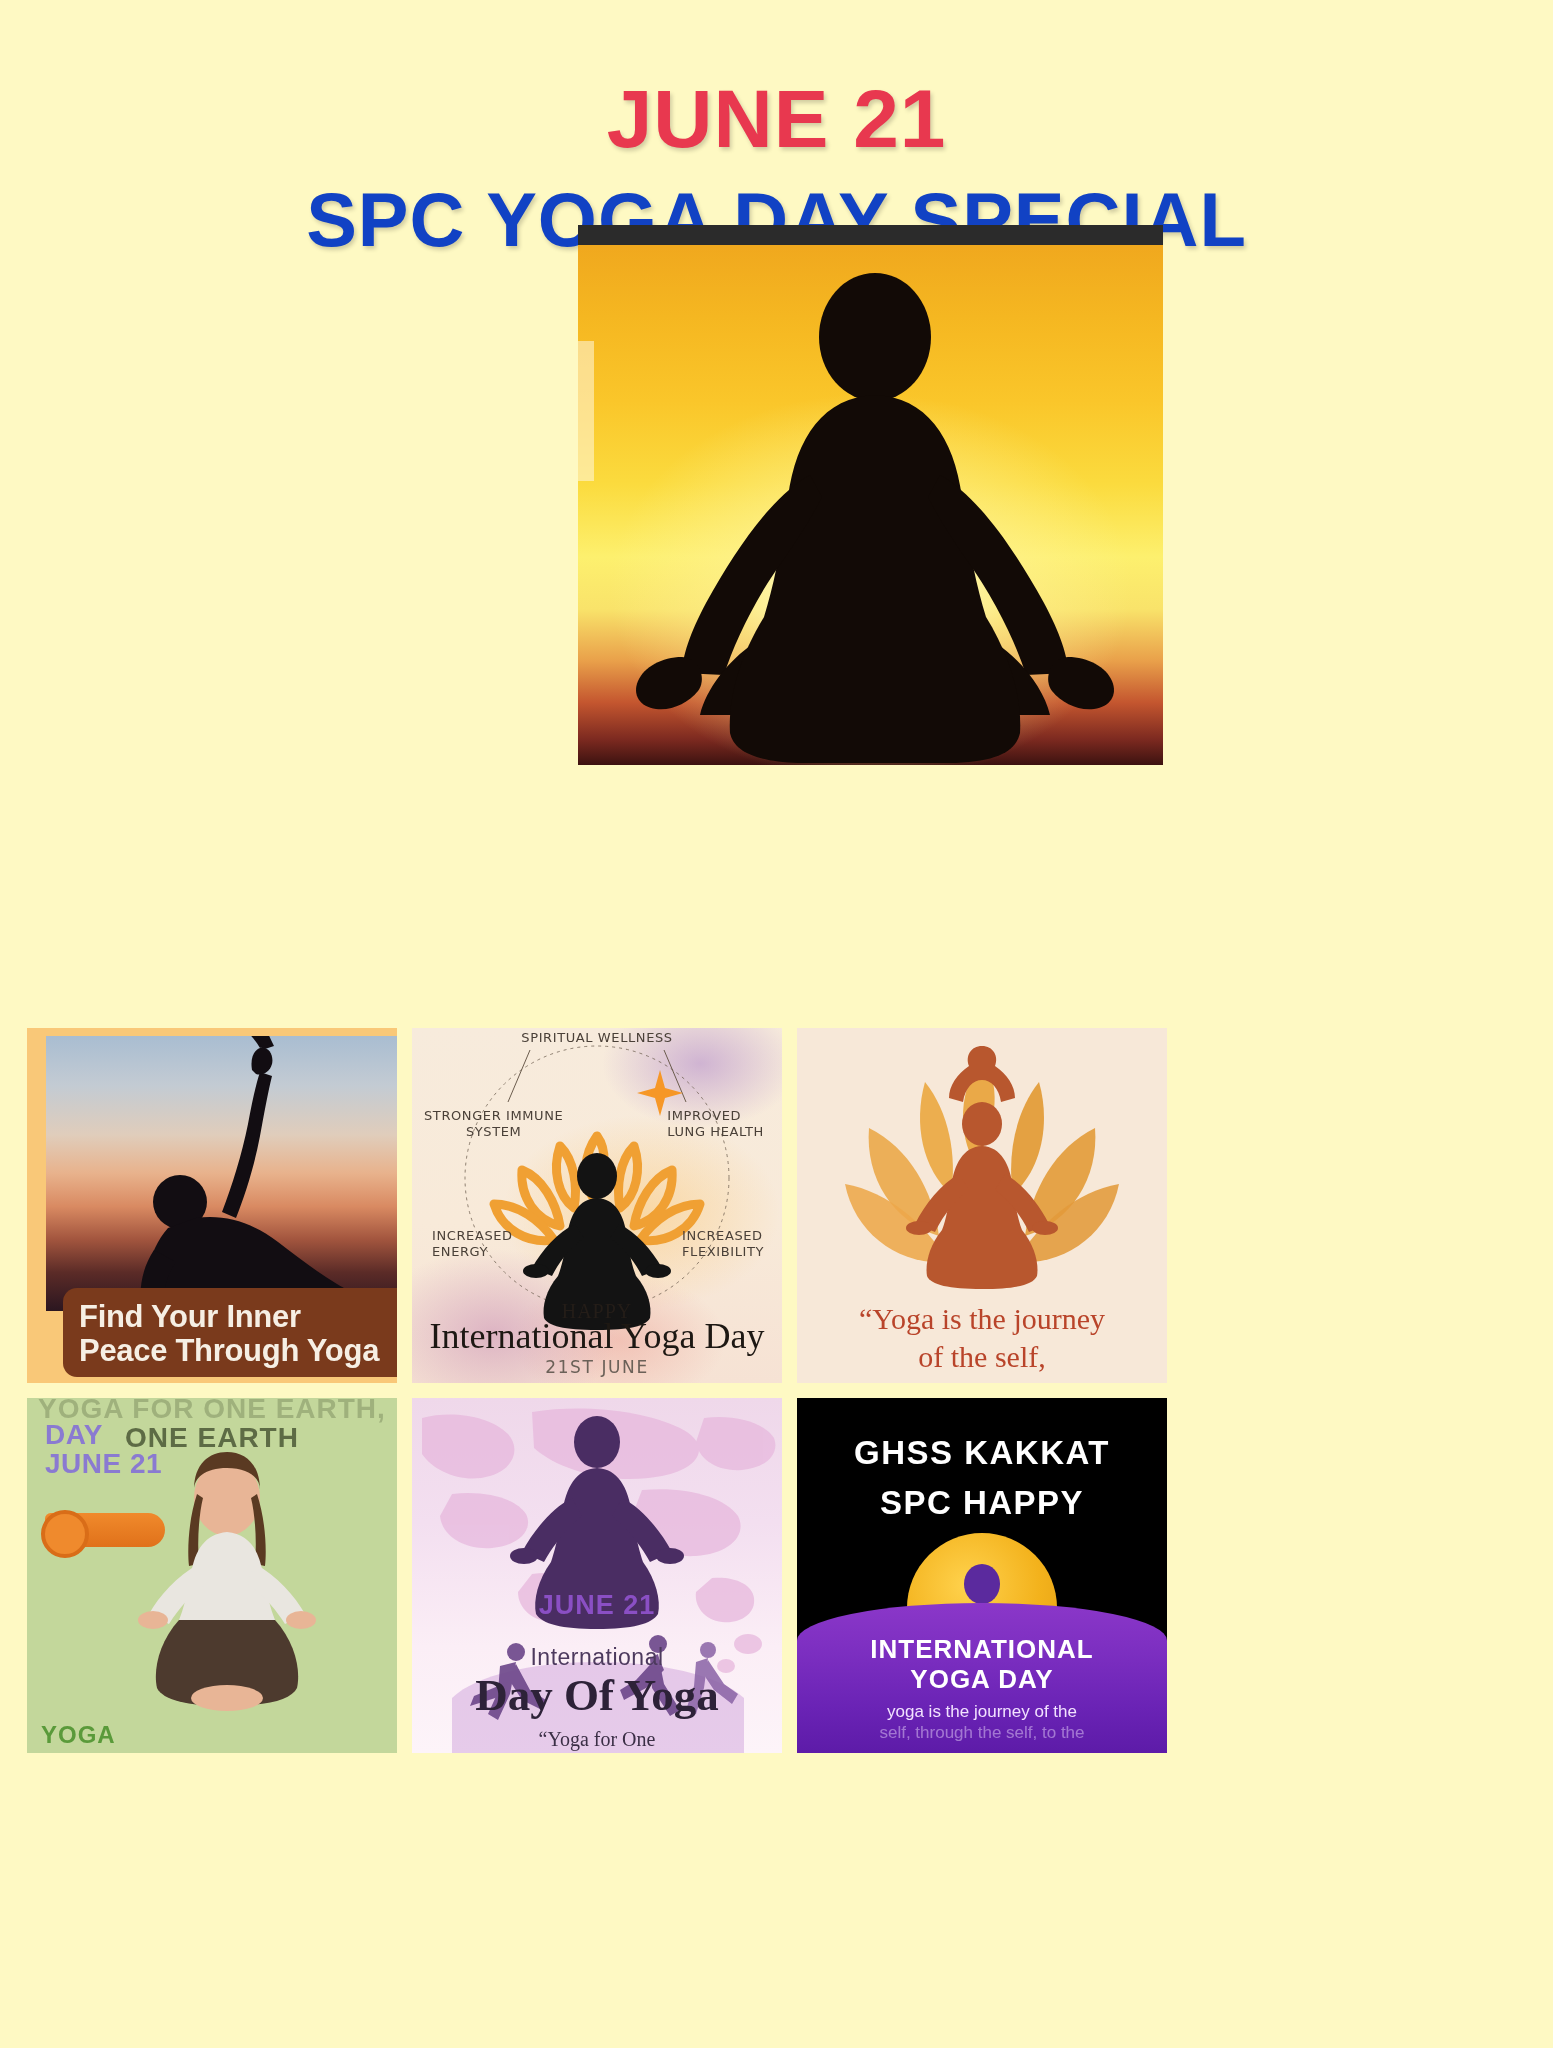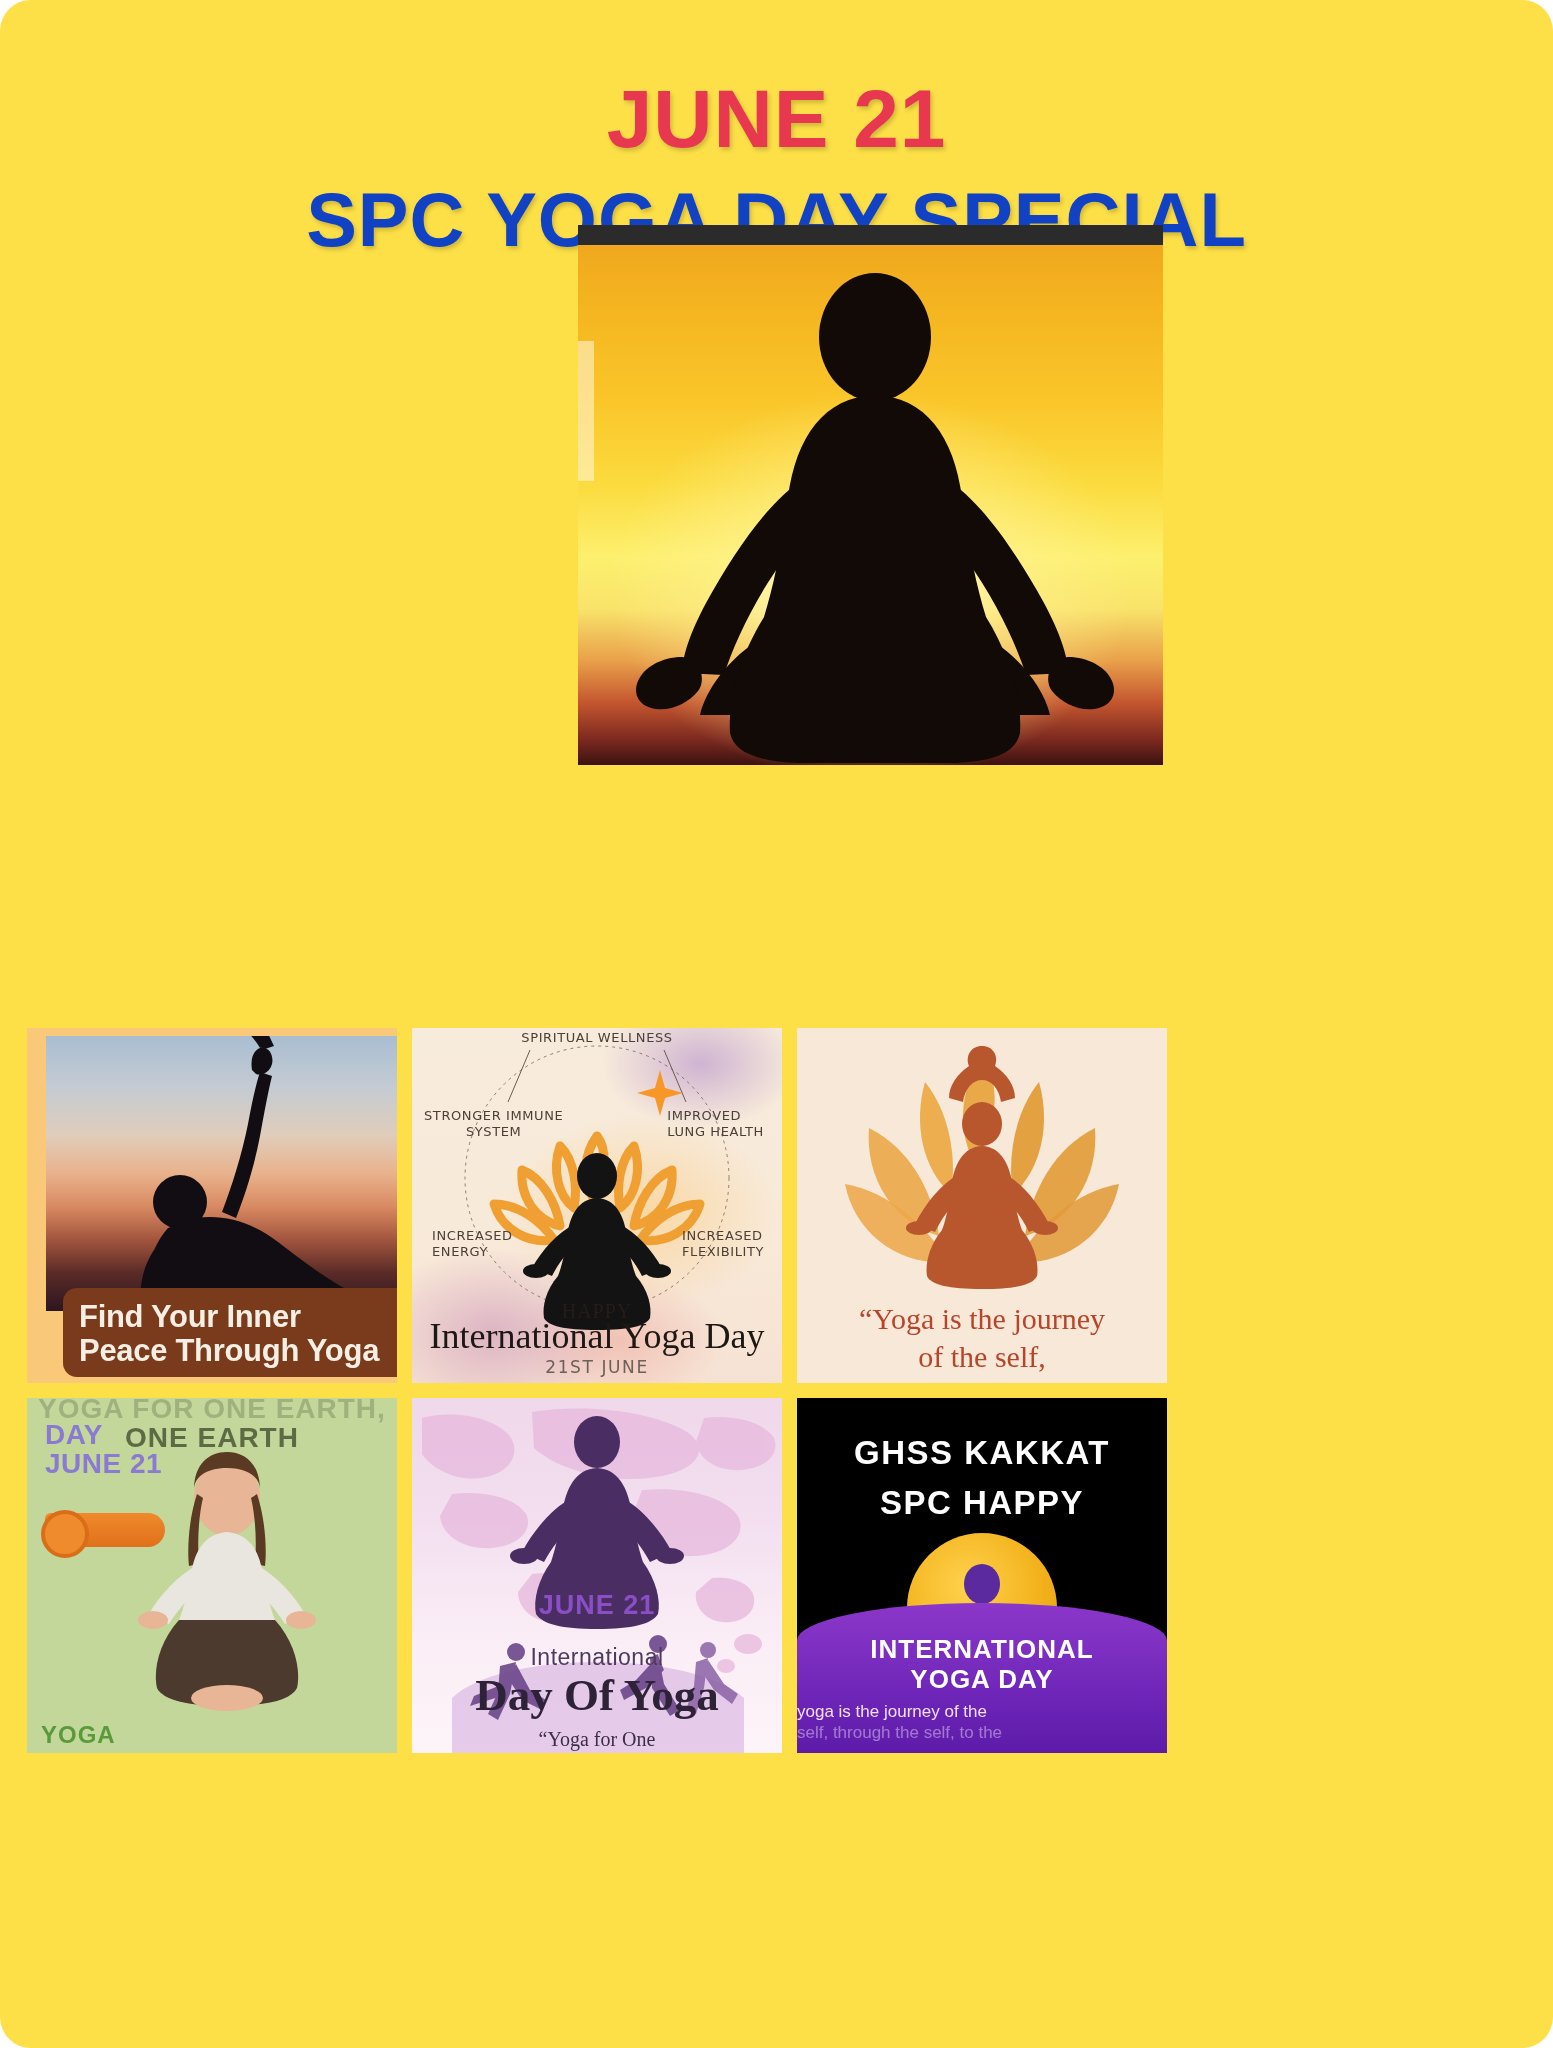--- a/index.html
+++ b/index.html
@@ -7,22 +7,21 @@
     width: 1553px;
     height: 2048px;
     background: #ffffff;
     font-family: "Liberation Sans", sans-serif;
     overflow: hidden;
   }
   .page {
     position: relative;
     width: 1553px;
     height: 2048px;
-    background: #fde047;
-    border-radius: 31px;
+    background: #fef9c3;
   }
 
   
   .hdr { position: absolute; left: 0; top: 0; width: 1553px; text-align: center; }
   .hdr-title {
     font-size: 82px;
     font-weight: bold;
     color: #e8384f;
     letter-spacing: 1px;
     line-height: 1;
@@ -260,21 +259,21 @@
     position:absolute; left:0; right:0; bottom:0; height:150px;
     background: linear-gradient(180deg,#8b37c9 0%, #7b2ec0 35%, #6a23b5 70%, #5d1ba8 100%);
     border-radius: 52% 52% 0 0 / 26% 26% 0 0;
   }
   .c6 .iyd2 {
     position:absolute; left:0; right:0; bottom: 58px; text-align:center;
     font-family:"Liberation Sans", sans-serif; font-weight:bold;
     color:#ffffff; font-size:26px; letter-spacing:1px; line-height:1.15;
   }
   .c6 .sub {
-    position:absolute; left:0; right:0; bottom: 10px; 
+    position:absolute; left:0; right:0; bottom: 10px; text-align:center;
     font-family:"Liberation Sans", sans-serif;
     color:#f2e2ff; font-size:17px; line-height:1.2;
   }
   .c6 .sub .dim { opacity:.45; display:block; }
 </style>
 </head>
 <body>
 
 <div class="page">
 

